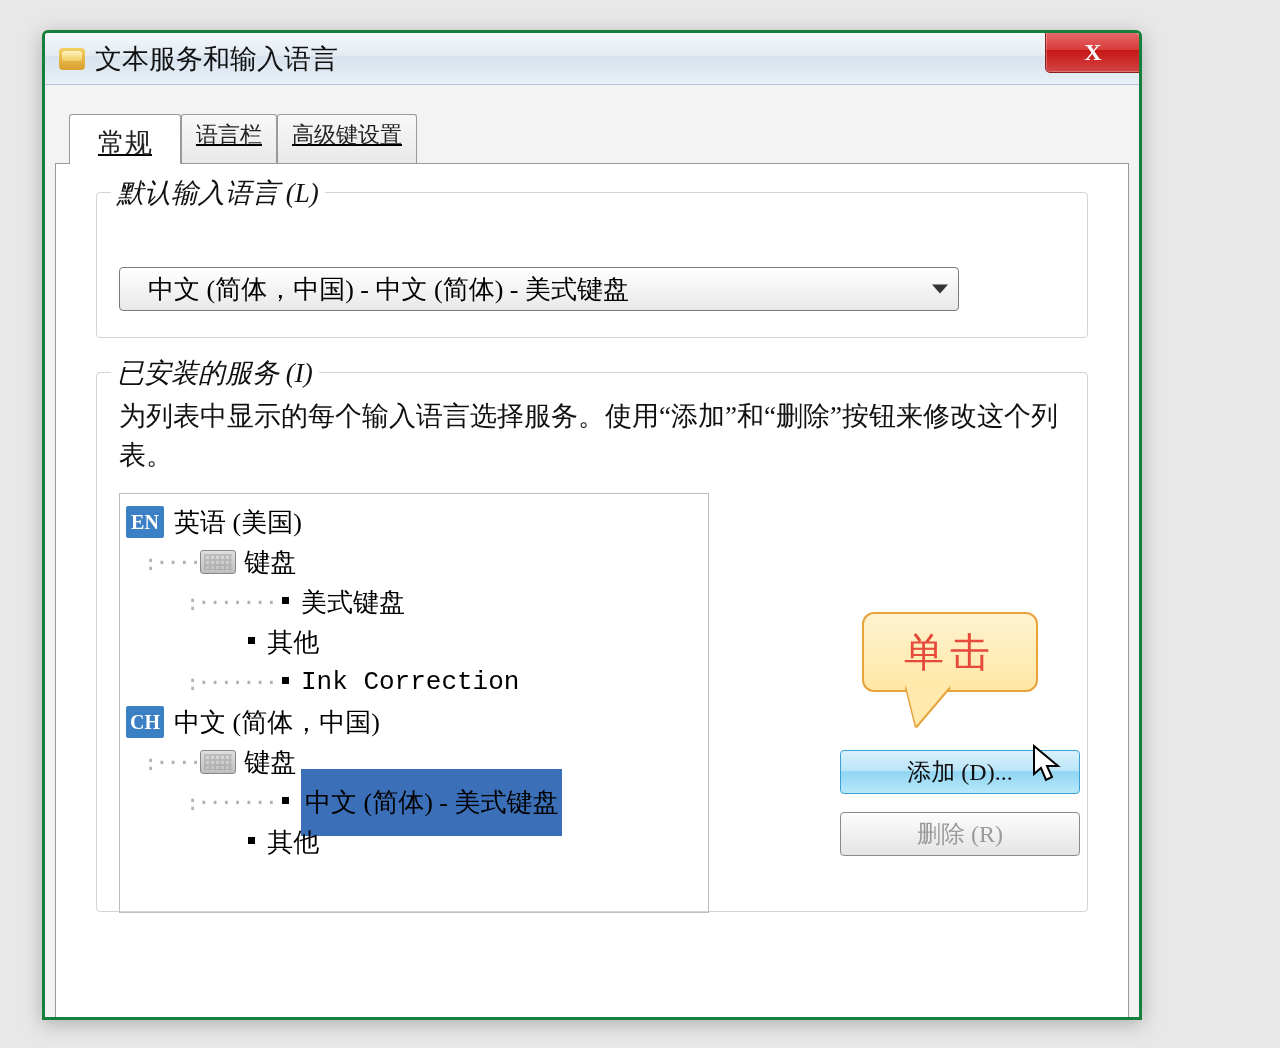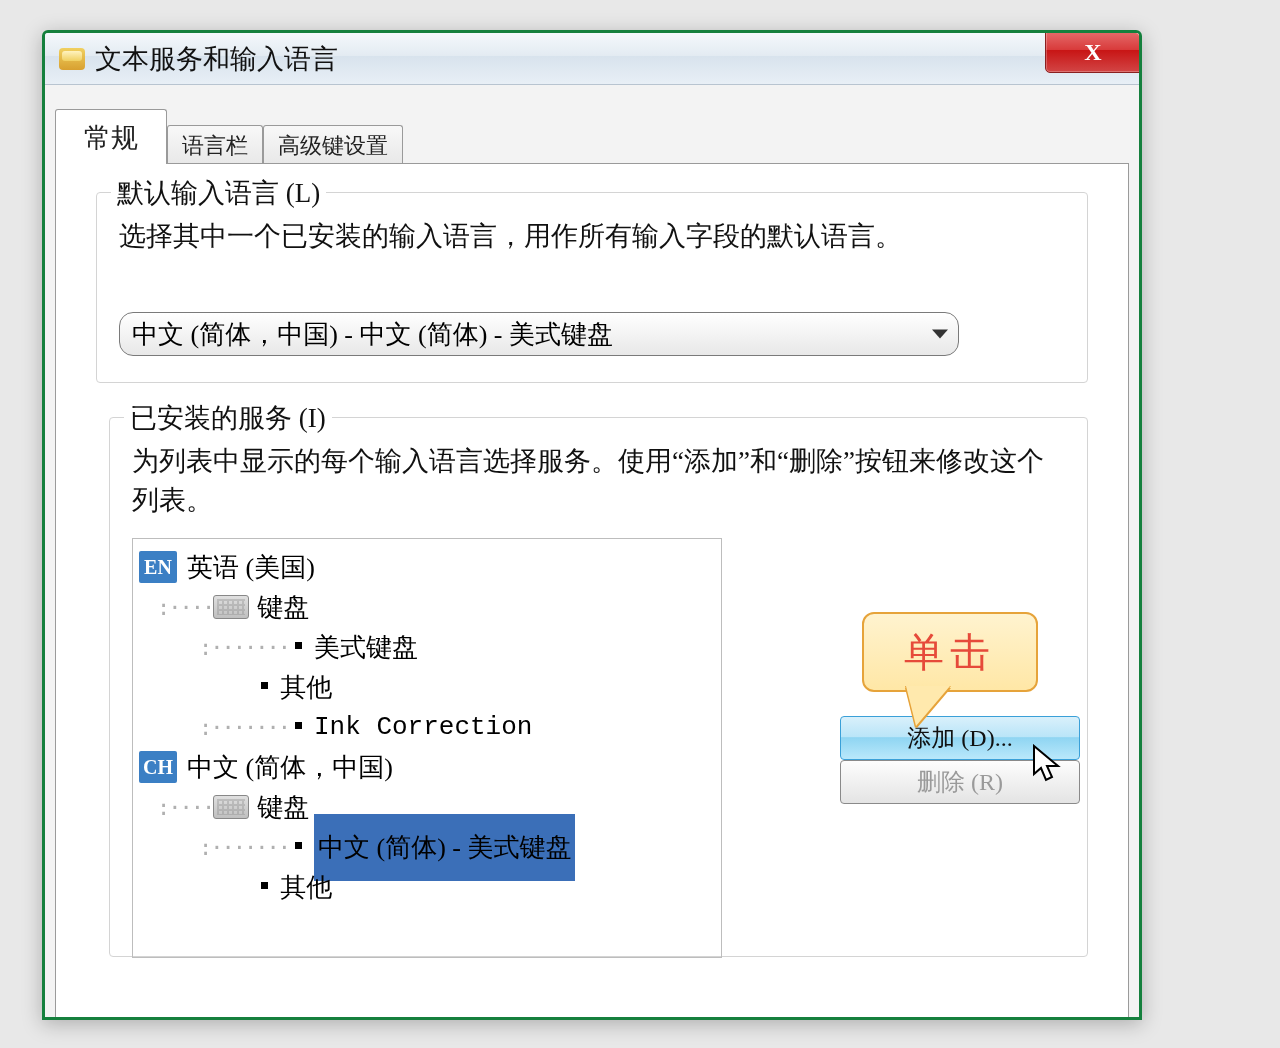--- a/index.html
+++ b/index.html
@@ -62,24 +62,24 @@
     border-radius: 0 6px 0 5px;
     display:flex;
     align-items:center;
     justify-content:center;
     color:#fff;
     font-size:24px;
     font-weight:bold;
     box-shadow: inset 0 0 0 1px rgba(255,255,255,0.25);
   }
   .tabstrip {
-    margin: 28px 0 0 10px;
-    display:flex;
-    align-items:flex-end;
+    margin: 28px 0 0 24px;
+    display:flex;
     height:50px;
+    text-decoration:underline;
   }
   .tab {
     border:1px solid #9a9a9a;
     border-bottom:none;
     background:#f3f3f3;
     padding:6px 20px 4px 20px;
     font-size:27px;
     color:#222;
     margin-right:0;
     position:relative;
@@ -113,39 +113,40 @@
     position:relative;
   }
   .legend{
     position:absolute;
     top:-18px;
     left:14px;
     background:#ffffff;
     padding:0 6px;
     font-size:27px;
     color:#111;
+    font-style:italic;
   }
   .desc{
     font-size:27px;
     color:#111;
     line-height:1.45;
     margin:6px 0 0 0;
   }
   .combo{
     margin-top:56px;
     width:840px;
     height:44px;
     border:1px solid #7a7a7a;
     background:linear-gradient(to bottom,#ffffff,#e8e8e8);
     display:flex;
     align-items:center;
-    padding:0 12px;
+    padding:0 28px;
     font-size:26px;
     position:relative;
-    border-radius:14px;
+    border-radius:4px;
   }
   .combo-arrow{
     position:absolute;
     right:10px; top:50%;
     transform:translateY(-50%);
     width:0;height:0;
     border-left:8px solid transparent;
     border-right:8px solid transparent;
     border-top:9px solid #333;
   }
@@ -209,24 +210,25 @@
   }
   .selected-item{
     background:#3b6fb8;
     color:#000000;
     padding:16px 4px;
     display:inline-block;
   }
   .side-buttons{
     position:absolute;
     right:48px;
-    top:552px;
+    top:586px;
     width:240px;
     display:flex;
     flex-direction:column;
+    gap:18px;
   }
   .btn{
     height:44px;
     border:1px solid #8a8a8a;
     border-radius:4px;
     background:linear-gradient(to bottom,#fdfdfd,#e4e4e4);
     font-size:24px;
     display:flex;
     align-items:center;
     justify-content:center;
@@ -267,21 +269,20 @@
   }
   .cursor{
     position:absolute;
     right:62px;
     top:580px;
     z-index:6;
   }
   .fs2{
     padding-bottom:0;
     height:540px;
-    margin-left:13px;
   }
   .fs2 .desc{ margin-bottom:18px; }
   .services-wrap{
     display:flex;
     gap:36px;
     align-items:flex-start;
   }
 </style>
 </head>
 <body>
@@ -299,21 +300,20 @@
   <div class="tabstrip">
     <div class="tab active">常规</div>
     <div class="tab inactive">语言栏</div>
     <div class="tab inactive">高级键设置</div>
   </div>
 
   <div class="tabpanel">
 
     <div class="fieldset">
       <div class="legend">默认输入语言 (L)</div>
-      <div class="desc">选择其中一个已安装的输入语言，用作所有输入字段的默认语言。</div>
       <div class="combo">
         <span>中文 (简体，中国) - 中文 (简体) - 美式键盘</span>
         <span class="combo-arrow"></span>
       </div>
     </div>
 
     <div class="fieldset fs2">
       <div class="legend">已安装的服务 (I)</div>
       <div class="desc">为列表中显示的每个输入语言选择服务。使用“添加”和“删除”按钮来修改这个列表。</div>
 

